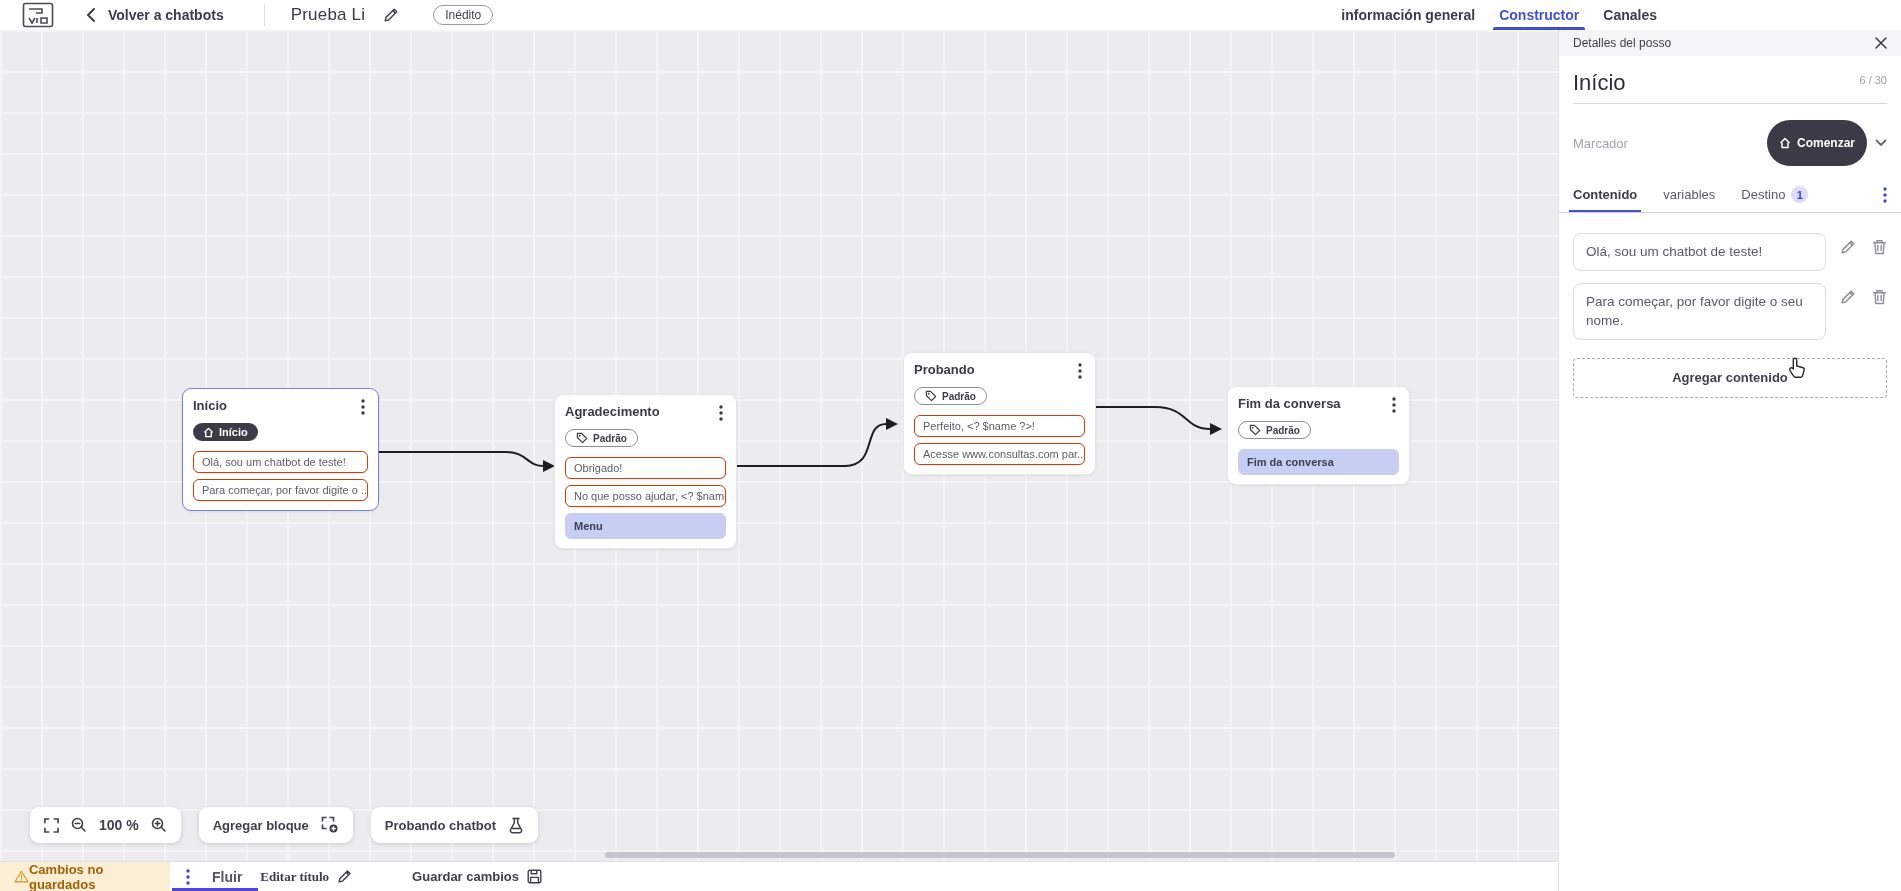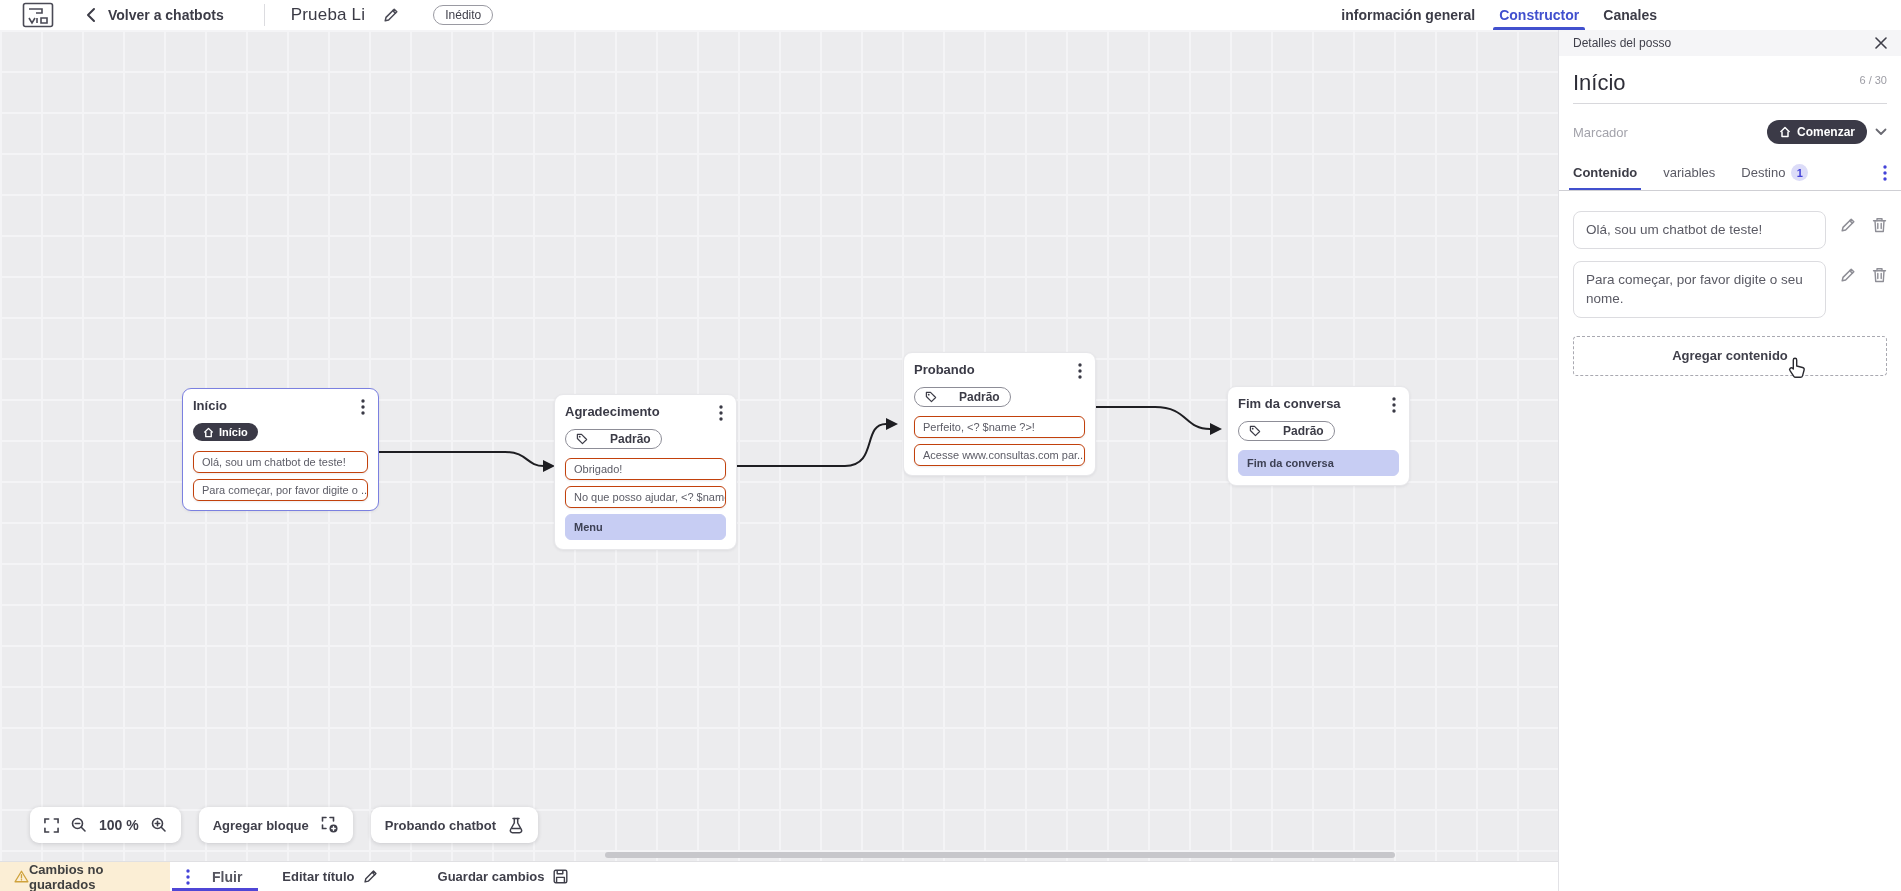--- a/index.html
+++ b/index.html
@@ -26,55 +26,55 @@
                       linear-gradient(to bottom, #f4f4f6 2px, transparent 2px);
     background-size:41px 41px; overflow:hidden; }
   svg.wires { position:absolute; inset:0; width:100%; height:100%; pointer-events:none; }
 
   .block { position:absolute; background:#fff; border:1px solid #e7e7ea; border-radius:9px; padding:9px 10px; box-shadow:0 1px 3px rgba(30,30,40,.07); }
   .block.selected { border:1.5px solid #7b80e0; }
   .block-head { display:flex; justify-content:space-between; align-items:flex-start; margin-bottom:7px; }
   .block-title { font-size:13px; font-weight:bold; color:#3a3a46; }
   .kebab-v { display:flex; cursor:pointer; padding:1px 3px; }
   .badge-dark { display:inline-flex; align-items:center; gap:5px; background:#3b3a47; color:#fff; font-size:11px; font-weight:bold; padding:3px 10px; border-radius:999px; }
-  .badge-outline { display:inline-flex; align-items:center; gap:22px; background:#fff; color:#3c3c47; border:1px solid #8d8d97; font-size:12px; font-weight:bold; padding:2px 10px; border-radius:999px; }
+  .badge-outline { display:inline-flex; align-items:center; gap:5px; background:#fff; color:#3c3c47; border:1px solid #8d8d97; font-size:10px; font-weight:bold; padding:2px 10px; border-radius:999px; }
   .rows { display:flex; flex-direction:column; gap:6px; margin-top:9px; }
   .row { background:#fff; border:1px solid #c2410c; box-shadow:0 1px 2px rgba(30,30,40,.09); border-radius:6px; padding:4px 8px; font-size:11px; color:#5c5c66; white-space:nowrap; overflow:hidden; cursor:pointer; }
   .row.menu { background:#c7cdf3; border-color:#c7cdf3; color:#3d4054; font-weight:bold; box-shadow:none; padding:6px 8px; }
 
   
   .canvas-tools { position:absolute; left:30px; bottom:18px; display:flex; gap:18px; align-items:center; }
   .tool-card { background:#fff; border-radius:9px; box-shadow:0 1px 4px rgba(30,30,40,.16); height:36px; display:flex; align-items:center; padding:0 14px; gap:12px; color:#3f3f4a; font-size:13px; font-weight:bold; cursor:pointer; }
   .tool-card .pct { font-size:14px; font-weight:bold; }
   .icon-btn { display:flex; align-items:center; cursor:pointer; color:#3f3f4a; }
 
   .hscroll { position:absolute; left:605px; bottom:3px; width:790px; height:6px; background:#c7c7cb; border-radius:3px; cursor:pointer; }
 
   
   .statusbar { position:absolute; left:0; top:861px; width:1558px; height:30px; background:#fff; border-top:1px solid #e0e0e3; display:flex; align-items:center; }
-  .warn-seg { height:100%; width:170px; background:#fbeed5; display:flex; align-items:center; padding:0 14px; font-size:13px; font-weight:bold; color:#404040; flex:none; }
+  .warn-seg { height:100%; width:170px; background:#fbeed5; display:flex; align-items:center; padding:0 14px; font-size:13px; font-weight:bold; color:#a16207; flex:none; }
   .sb-kebab { margin-left:16px; display:flex; cursor:pointer; }
   .sb-flow { margin-left:22px; font-size:14px; color:#55555f; font-weight:bold; cursor:pointer; }
   .flow-underline { position:absolute; left:172px; bottom:0; width:86px; height:3px; background:#4f46d6; }
   .sb-item { display:flex; align-items:center; gap:8px; font-size:13px; font-weight:bold; color:#3f3f4a; cursor:pointer; }
-  .sb-edit { margin-left:40px; }
+  .sb-edit { margin-left:18px;font-family:Liberation Serif, serif; }
   .sb-save { margin-left:60px; }
 
   
   .panel { position:absolute; left:1558px; top:30px; width:343px; height:861px; background:#fff; border-left:1px solid #e2e2e6; z-index:20; }
   .panel-header { height:26px; background:#f5f5f7; display:flex; align-items:center; justify-content:space-between; padding:0 14px; font-size:12px; color:#3f3f4a; }
   .panel-close { display:flex; cursor:pointer; color:#3f3f4a; }
   .panel-body { padding:16px 14px 0 14px; position:relative; }
   .ptitle-row { display:flex; justify-content:space-between; align-items:flex-start; border-bottom:1px solid #d8d8dc; padding-bottom:9px; }
   .ptitle { font-size:22px; color:#2e2e38; font-weight:500; line-height:1; }
   .pcount { font-size:11px; color:#9c9ca4; margin-top:2px; }
   .marker-row { display:flex; justify-content:space-between; align-items:center; margin-top:16px; }
   .marker-label { font-size:13px; color:#a3a3ab; }
   .marker-right { display:flex; align-items:center; gap:8px; }
-  .start-pill { display:inline-flex; align-items:center; gap:6px; background:#3b3a47; color:#fff; font-size:12px; font-weight:bold; padding:5px 12px; border-radius:999px; cursor:pointer; }
+  .start-pill { display:inline-flex; align-items:center; gap:6px; background:#3b3a47; color:#fff; font-size:12px; font-weight:bold; padding:16px 12px; border-radius:999px; cursor:pointer; }
   .ptabs { display:flex; align-items:center; gap:26px; margin-top:20px; }
   .ptab { position:relative; font-size:13px; color:#5a5a64; cursor:pointer; display:flex; align-items:center; gap:6px; }
   .ptab.active { font-weight:bold; color:#3c3c46; }
   .ptab.active::after { content:""; position:absolute; left:-4px; right:-4px; bottom:-10px; height:2px; background:#4150ce; }
   .pbadge { width:17px; height:17px; border-radius:50%; background:#dcdcf8; color:#4342d8; font-size:11px; font-weight:bold; display:flex; align-items:center; justify-content:center; }
   .ptab-kebab { margin-left:auto; display:flex; cursor:pointer; }
   .ptabs-divider { height:1px; background:#cfcfd4; margin:9px -14px 0 -14px; }
   .content-list { margin-top:20px; display:flex; flex-direction:column; gap:12px; }
   .content-row { display:flex; gap:14px; align-items:flex-start; }
   .pcard { flex:1; min-width:0; border:1px solid #dcdce0; border-radius:8px; padding:8px 12px; font-size:13.5px; color:#5a5a64; line-height:1.45; background:#fff; cursor:text; }

